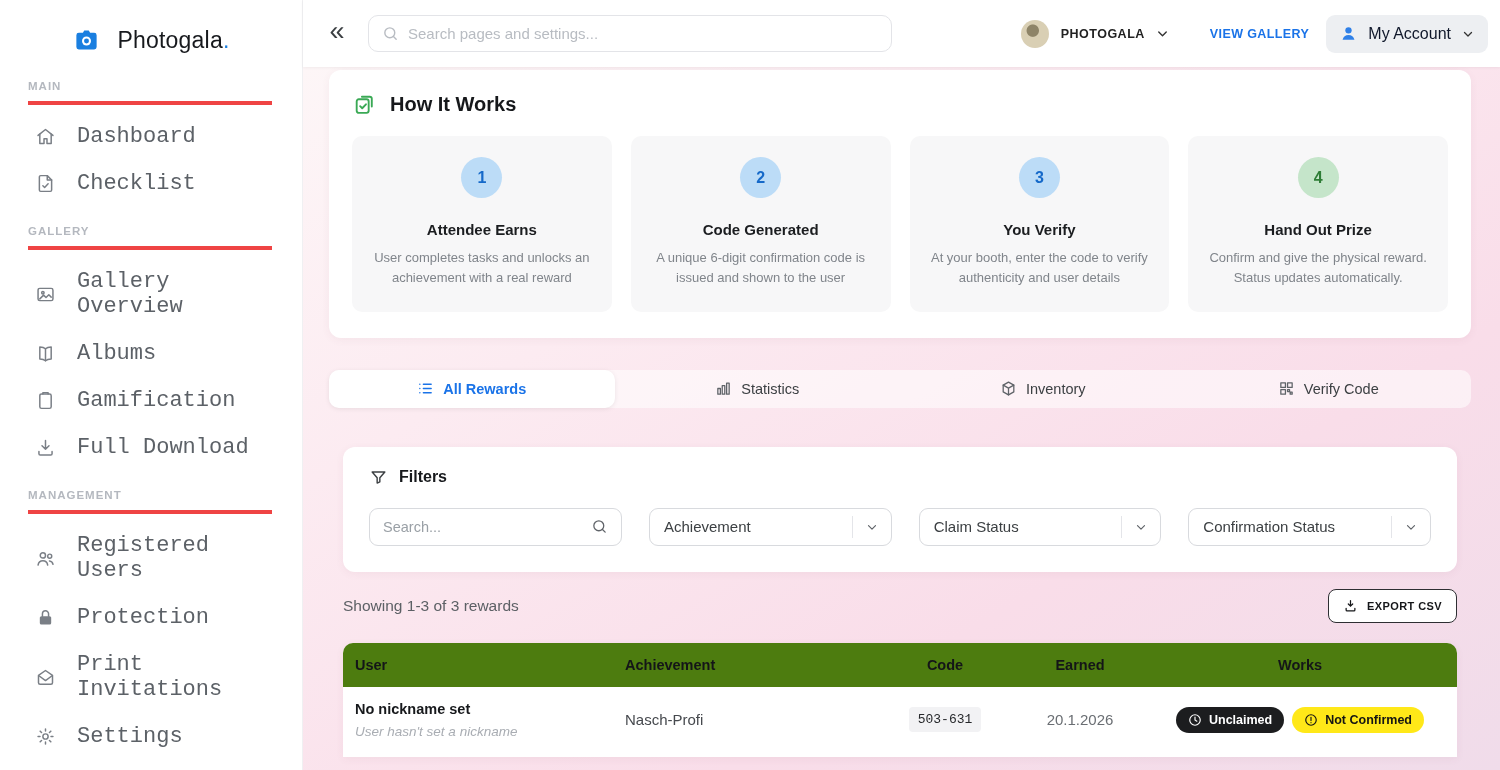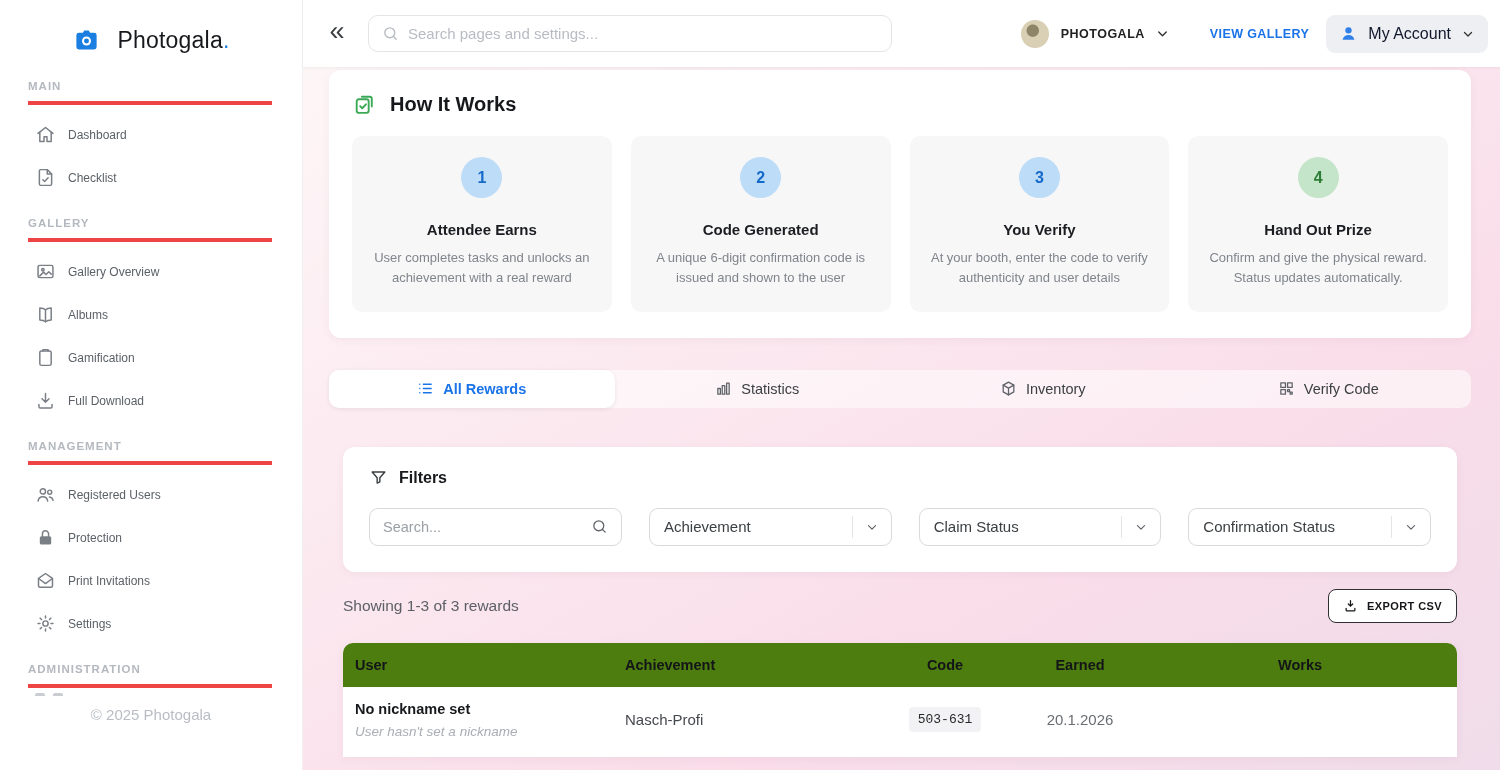--- a/index.html
+++ b/index.html
@@ -8,21 +8,21 @@
   svg { display:block; }
 
   
   .sidebar { width:303px; flex-shrink:0; background:#fff; border-right:1px solid #f0f0f2; display:flex; flex-direction:column; position:relative; overflow:hidden; }
   .logo-row { display:flex; align-items:center; justify-content:center; gap:10px; padding:27px 0 12px; }
   .logo-text { font-size:23px; font-weight:400; color:#17191d; letter-spacing:.2px;margin-left:8px; }
   .logo-dot { color:#1a7fe0; }
   .nav-section-label { margin:18px 30px 0 28px; padding-bottom:9px; border-bottom:4px solid #ef4444;
     font-size:11.5px; font-weight:600; letter-spacing:1px; color:#b4b8bf; }
   .nav-section-label.first { margin-top:14px; }
-  .nav-item { display:flex; align-items:center; gap:12px; padding:11px 20px 11px 35px; color:#5c6167; font-size:12px; cursor:pointer; }
+  .nav-item { display:flex; align-items:center; gap:21px; padding:11px 20px 11px 35px; color:#5c6167; font-size:22px; cursor:pointer;font-family:Liberation Mono, monospace; }
   .nav-item .ic { width:21px; height:21px; color:#7a7f86; flex-shrink:0; }
   .nav-item.first-of-section { margin-top:8px; }
   .partial-item { height:8px; overflow:hidden; padding-left:35px; display:flex; gap:8px; align-items:flex-end; }
   .partial-item span { display:block; width:10px; height:3px; background:#c9cdd2; border-radius:2px 2px 0 0; }
   .sidebar-footer { text-align:center; color:#b9bdc3; font-size:15px; padding:8px 0 12px; margin-top:2px; }
 
   
   .main { flex:1; display:flex; flex-direction:column; min-width:0; }
   .topbar { height:67px; background:#fff; display:flex; align-items:center; padding:0 12px 0 19px; flex-shrink:0; box-shadow:0 1px 3px rgba(0,0,0,.05); position:relative; z-index:5; }
   .collapse-btn { width:30px; height:30px; display:flex; align-items:center; justify-content:center; color:#3c4043; font-size:27px; cursor:pointer; margin-right:16px; line-height:1; padding-bottom:4px; }
@@ -55,21 +55,21 @@
   .step-desc { font-size:13px; color:#80858b; line-height:1.52; margin:10px auto 0; max-width:250px; }
 
   .tabbar { margin-top:32px; height:38px; background:rgba(255,255,255,.55); border-radius:10px; display:flex; }
   .tab { flex:1; display:flex; align-items:center; justify-content:center; gap:9px; font-size:14.5px; color:#3c4043; cursor:pointer; border-radius:10px; }
   .tab .ic { color:#5f6368; }
   .tab.active { background:#fff; color:#1a73e8; font-weight:600; box-shadow:0 1px 5px rgba(0,0,0,.08); }
   .tab.active .ic { color:#1a73e8; }
 
   .inner-wrap { padding:0 14px; }
   .filters-card { margin-top:39px; padding:21px 26px 26px; }
-  .filters-title-row { display:flex; align-items:flex-end; gap:11px; }
+  .filters-title-row { display:flex; align-items:center; gap:11px; }
   .filters-title { font-size:16px; font-weight:700; color:#17191c; }
   .filters-controls { display:flex; gap:27px; margin-top:21px;align-items:center; }
   .filter-search { width:253px; height:38px; border:1px solid #d8dade; border-radius:9px; display:flex; align-items:center; padding:0 13px; gap:8px; }
   .filter-search input { border:none; outline:none; flex:1; min-width:0; font-size:14.5px; font-family:"Liberation Sans",sans-serif; color:#333; }
   .filter-search input::placeholder { color:#9aa0a6; }
   .filter-select { flex:1; height:38px; border:1px solid #d8dade; border-radius:9px; display:flex; align-items:center; padding:0 0 0 14px; font-size:15px; color:#3c4043; cursor:pointer; }
   .filter-select .val { flex:1; }
   .filter-select .sep { width:1px; height:22px; background:#e4e5e9; }
   .filter-select .chev { width:38px; display:flex; align-items:center; justify-content:center; color:#5f6368; }
 
@@ -409,18 +409,39 @@
         <div class="trow">
           <div class="td">
             <div class="td-user-name">No nickname set</div>
             <div class="td-user-sub">User hasn't set a nickname</div>
           </div>
           <div class="td td-achievement">Nasch-Profi</div>
           <div class="td center">
             <span class="code-pill">503-631</span>
           </div>
           <div class="td center td-earned">20.1.2026</div>
+          <div class="td td-status">
+            <span class="badge dark">
+              <span>
+                  <svg width="14" height="14" viewBox="0 0 24 24" fill="none" stroke="#fff" stroke-width="2" stroke-linecap="round" stroke-linejoin="round">
+                    <circle cx="12" cy="12" r="9"></circle>
+                    <path d="M12 7v5l3.2 2"></path>
+                  </svg>
+                </span>
+              <span>Unclaimed</span>
+            </span>
+            <span class="badge yellow">
+              <span>
+                  <svg width="14" height="14" viewBox="0 0 24 24" fill="none" stroke="#141414" stroke-width="2" stroke-linecap="round" stroke-linejoin="round">
+                    <circle cx="12" cy="12" r="9"></circle>
+                    <path d="M12 7.5v5.5"></path>
+                    <path d="M12 16.5h.01"></path>
+                  </svg>
+                </span>
+              <span>Not Confirmed</span>
+            </span>
+          </div>
         </div>
       </section>
     </div>
 
   </div>
 </div>
 
 </body></html>

